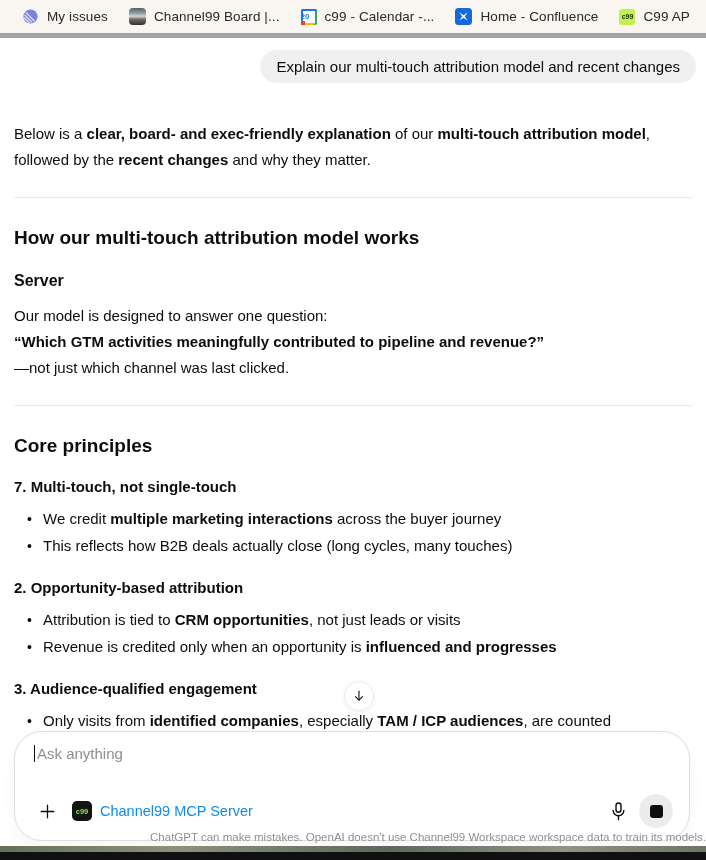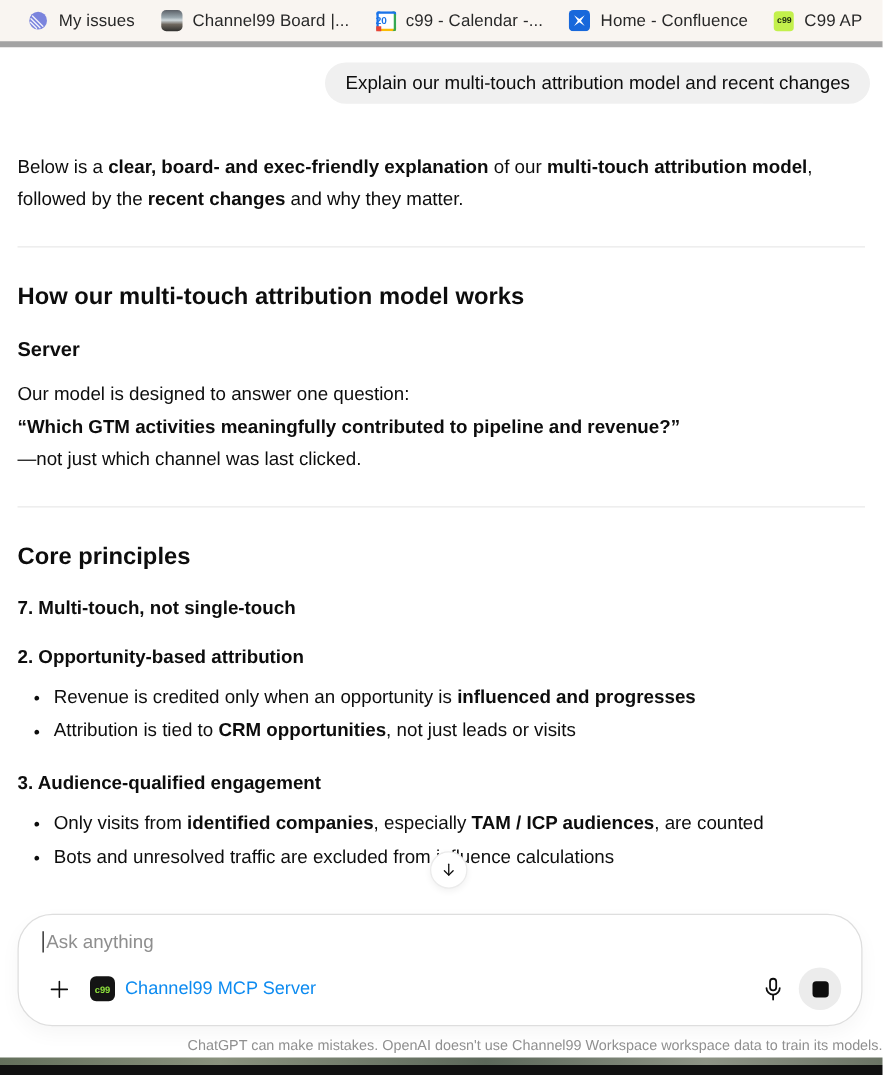--- a/index.html
+++ b/index.html
@@ -36,21 +36,21 @@
   .md-h4{font-size:15px;font-weight:700;margin:19px 0 9px;line-height:20px;}
   .md-ul{list-style:none;margin:0;padding:0;}
   .md-ul li{position:relative;padding-left:29px;margin:0 0 1px 0;}
   .md-ul li::before{content:"•";position:absolute;left:13px;top:0;font-size:14px;}
   .b{font-weight:700;}
   
   .scrollbtn{position:absolute;left:344px;top:681px;width:28px;height:28px;border-radius:50%;
     background:#fff;border:1px solid #ebebeb;box-shadow:0 2px 6px rgba(0,0,0,.06);
     display:flex;align-items:center;justify-content:center;cursor:pointer;}
   
-  .composer{position:absolute;left:14px;top:731px;width:676px;height:90px;background:#fff;
+  .composer{position:absolute;left:14px;top:731px;width:676px;height:110px;background:#fff;
     border:1px solid #dedede;border-radius:28px;box-shadow:0 6px 16px rgba(0,0,0,.04);
     box-sizing:border-box;padding:13px 16px 12px 19px;display:flex;flex-direction:column;justify-content:space-between;}
   .composer-input{display:flex;align-items:center;font-size:15px;color:#8e8e8e;}
   .caret{width:1px;height:17px;background:#0d0d0d;margin-right:2px;}
   .composer-actions{display:flex;align-items:center;}
   .plusbtn{width:26px;display:flex;align-items:center;justify-content:center;cursor:pointer;}
   .c99chip{width:20px;height:20px;background:#141414;border-radius:5px;color:#8fe33c;
     font-size:7.5px;font-weight:700;display:flex;align-items:center;justify-content:center;margin:0 8px 0 12px;}
   .mcp-label{color:var(--link_blue,#0d8bf0);font-size:14.5px;cursor:pointer;}
   .spacer{flex:1;}
@@ -118,24 +118,28 @@
   </div>
   <div class="assistant" id="assistant">
       <p class="md-p"><span>Below is a </span><span class="b">clear, board- and exec-friendly explanation</span><span> of our </span><span class="b">multi-touch attribution model</span><span>, followed by the </span><span class="b">recent changes</span><span> and why they matter.</span></p>
       <hr class="md-hr">
       <h2 class="md-h2">How our multi-touch attribution model works</h2>
       <h3 class="md-h3">Server</h3>
       <p class="md-p"><span>Our model is designed to answer one question:</span><br><span class="b">“Which GTM activities meaningfully contributed to pipeline and revenue?”</span><br><span>—not just which channel was last clicked.</span></p>
       <hr class="md-hr">
       <h2 class="md-h2">Core principles</h2>
       <h4 class="md-h4">7. Multi-touch, not single-touch</h4>
+      <ul class="md-ul">
+        <li><span>We credit </span><span class="b">multiple marketing interactions</span><span> across the buyer journey</span></li>
+        <li><span>This reflects how B2B deals actually close (long cycles, many touches)</span></li>
+      </ul>
       <h4 class="md-h4">2. Opportunity-based attribution</h4>
       <ul class="md-ul">
+        <li><span>Attribution is tied to </span><span class="b">CRM opportunities</span><span>, not just leads or visits</span></li>
         <li><span>Revenue is credited only when an opportunity is </span><span class="b">influenced and progresses</span></li>
-        <li><span>Attribution is tied to </span><span class="b">CRM opportunities</span><span>, not just leads or visits</span></li>
       </ul>
       <h4 class="md-h4">3. Audience-qualified engagement</h4>
       <ul class="md-ul">
         <li><span>Only visits from </span><span class="b">identified companies</span><span>, especially </span><span class="b">TAM / ICP audiences</span><span>, are counted</span></li>
         <li><span>Bots and unresolved traffic are excluded from influence calculations</span></li>
       </ul>
     </div>
 </div>
 
 <div class="scrollbtn">

